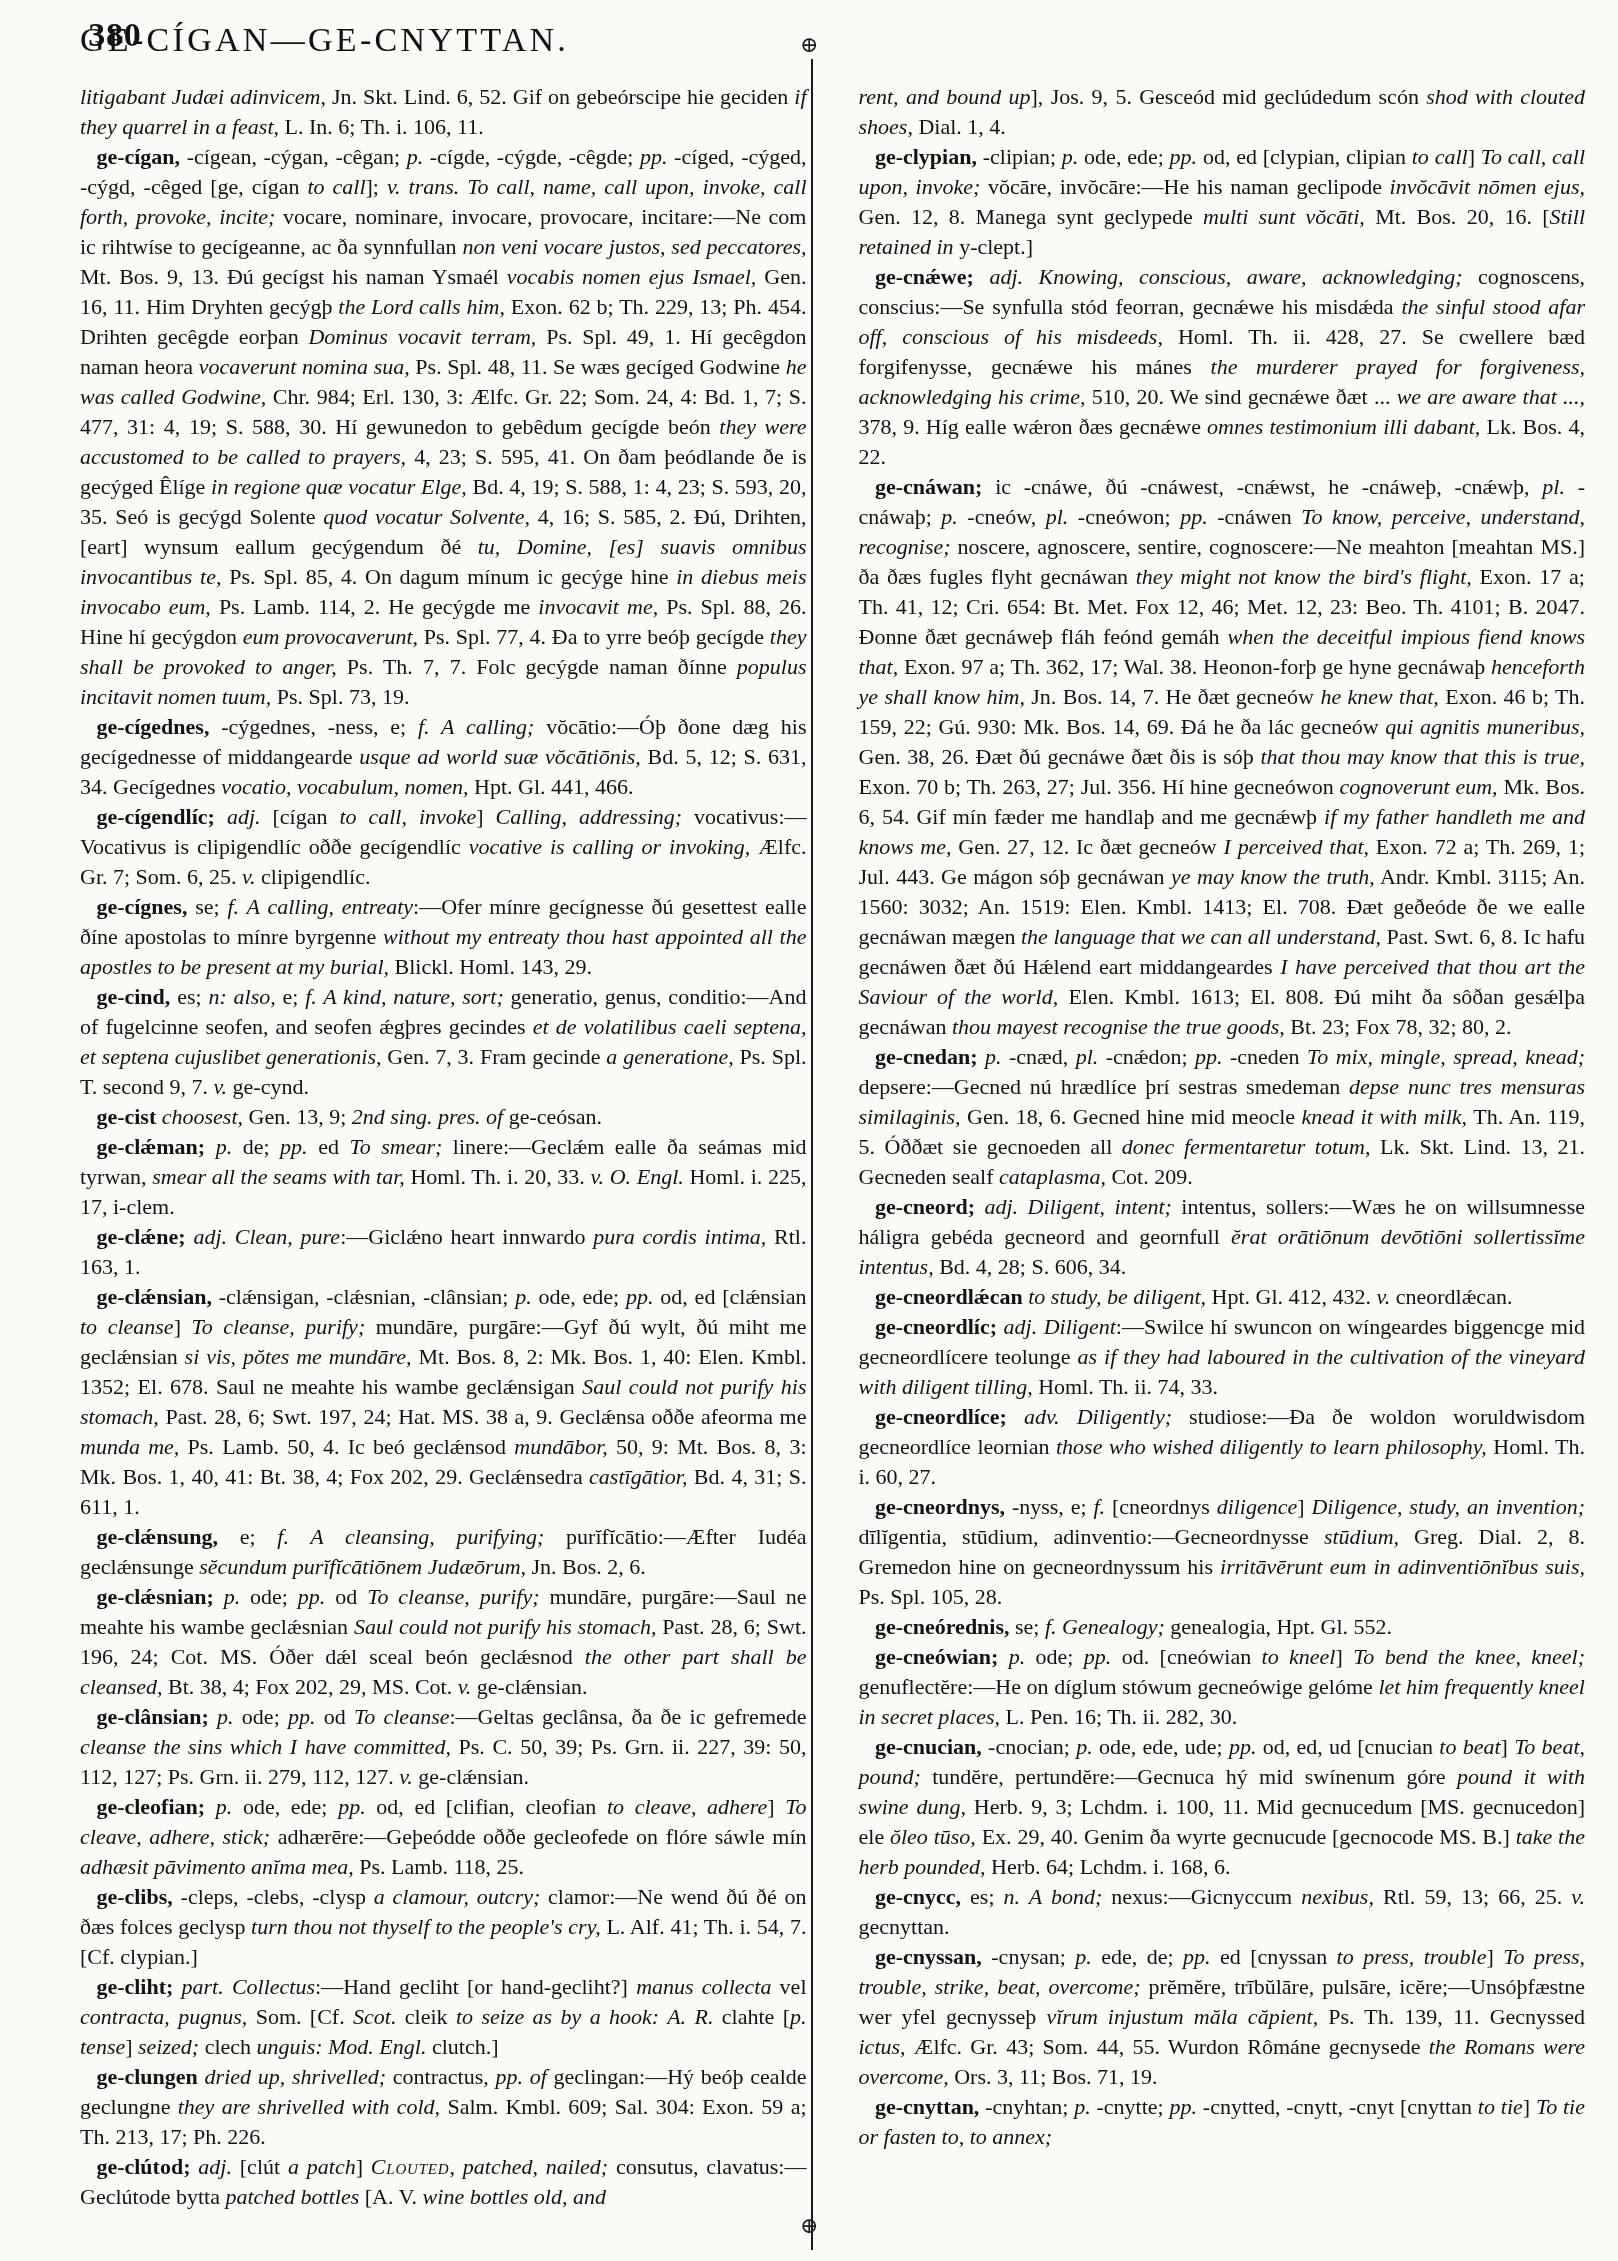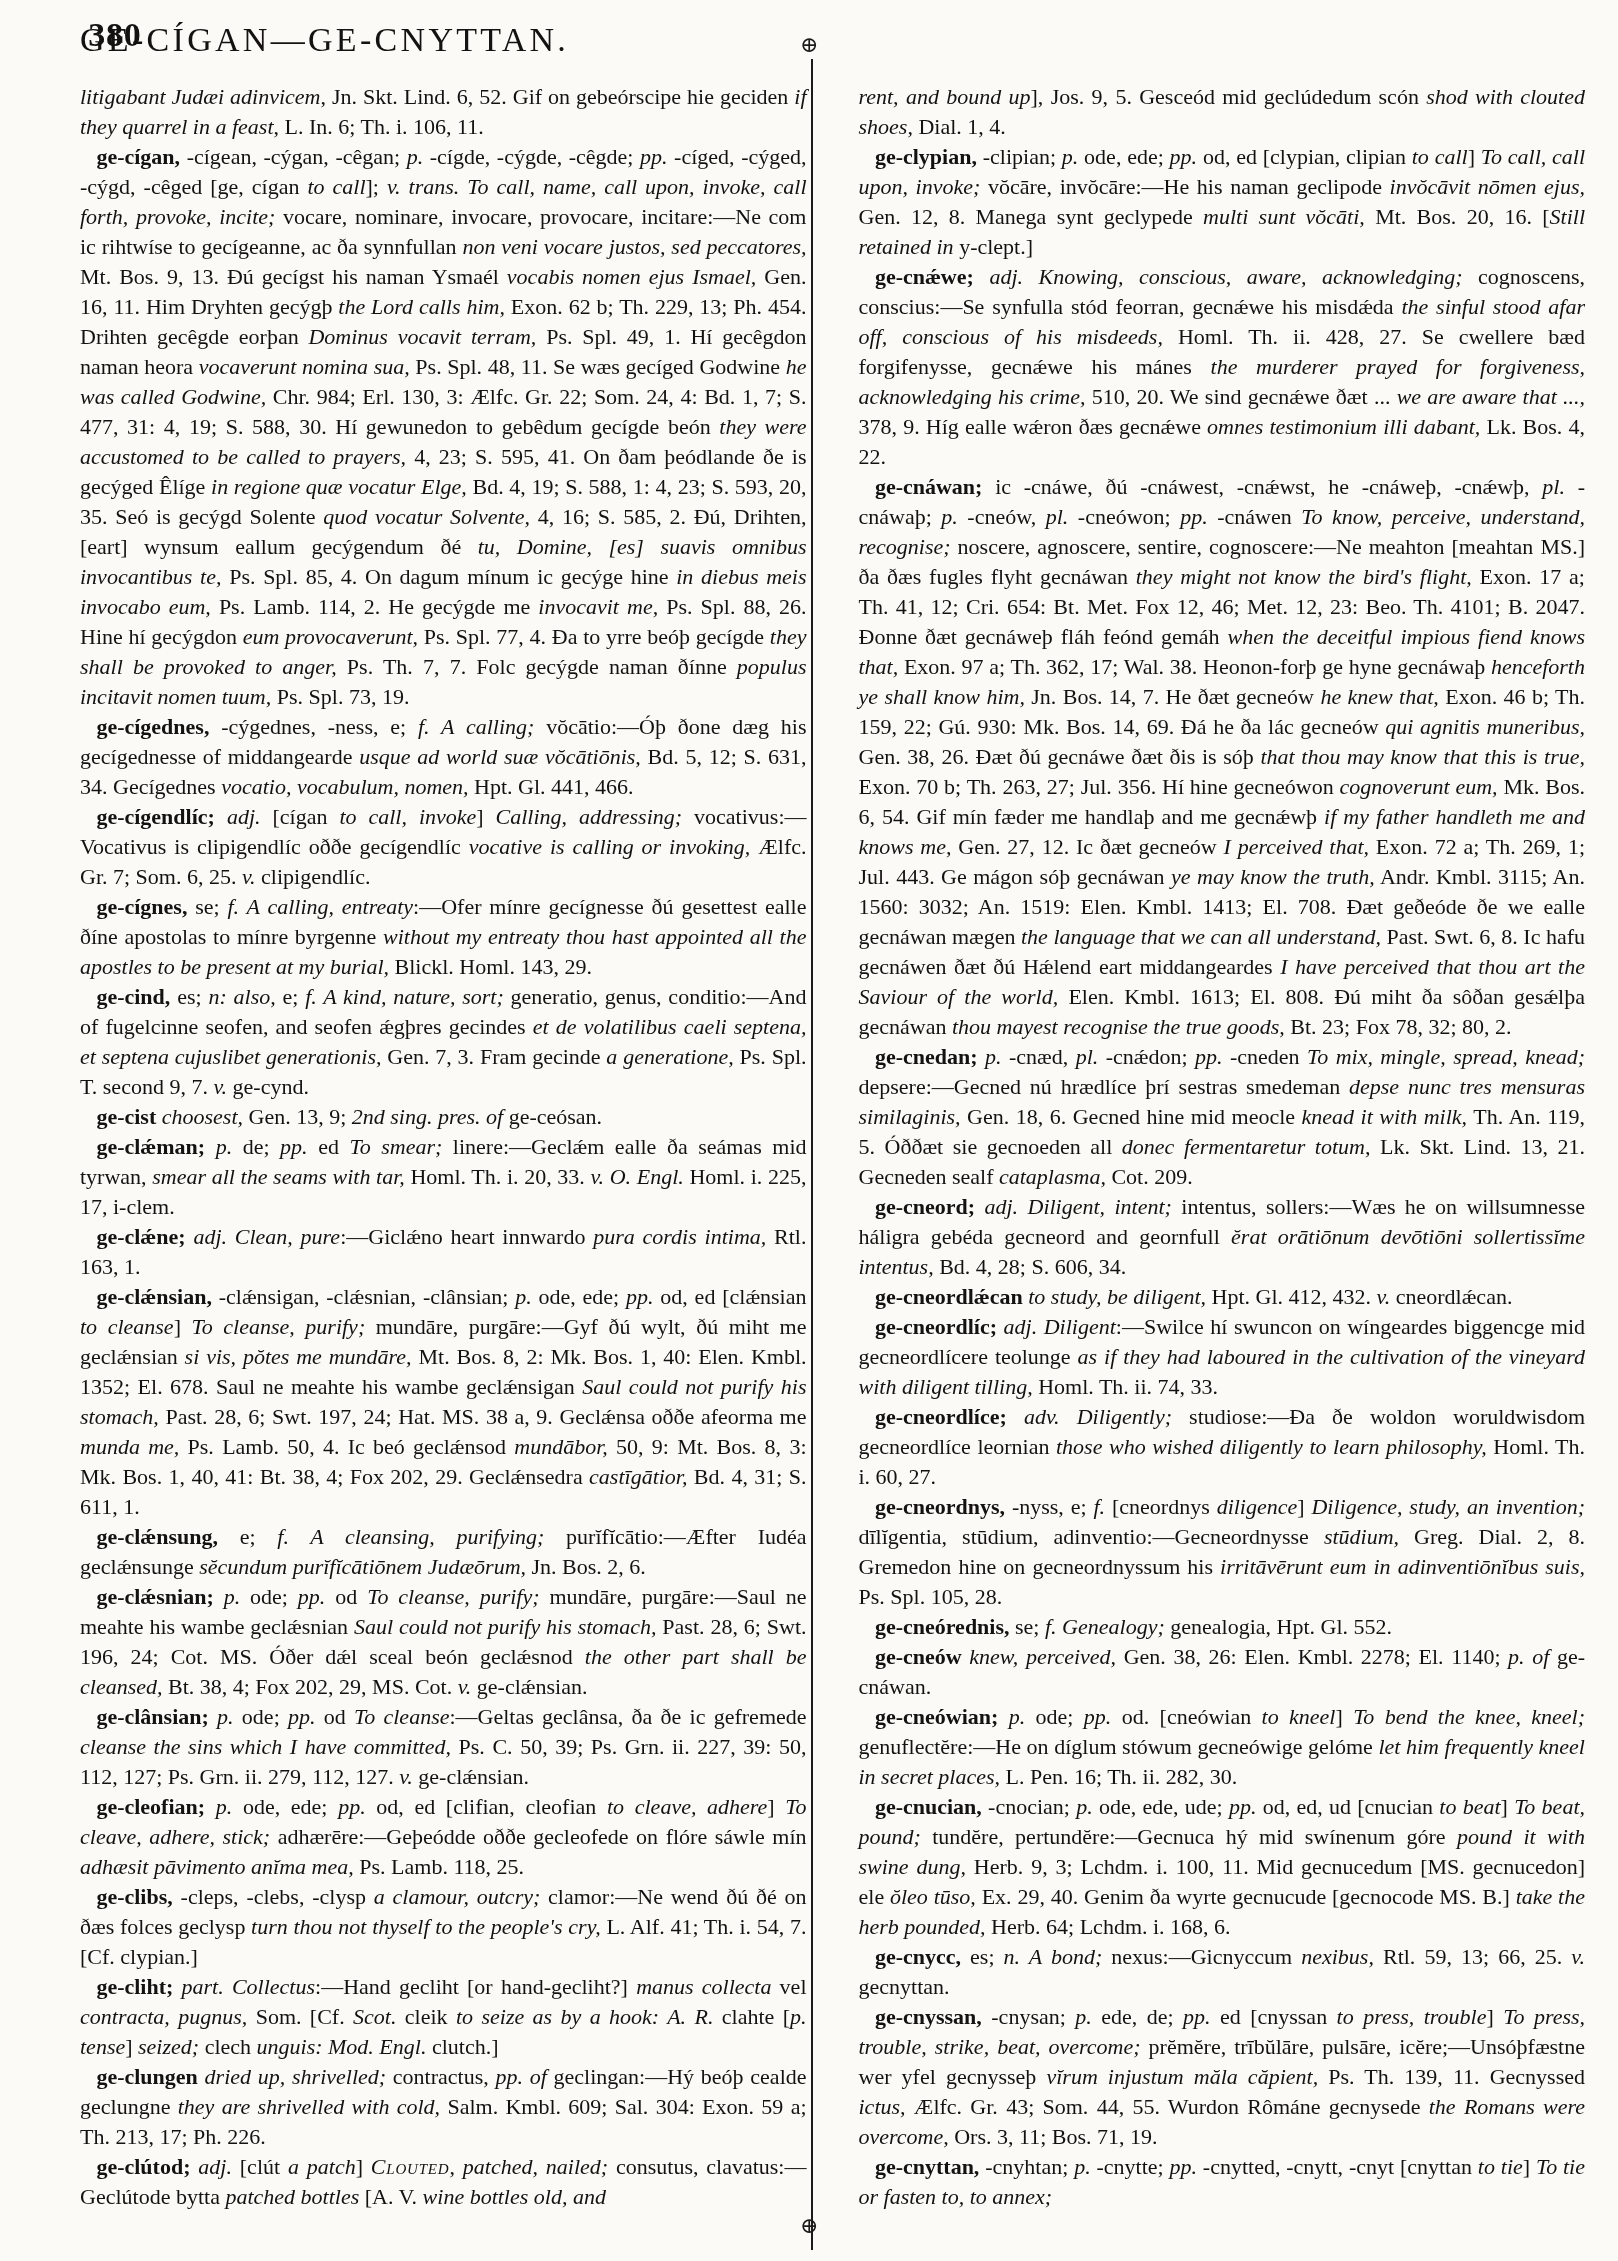--- a/index.html
+++ b/index.html
@@ -62,21 +62,20 @@
         <p class="entry"><span class="b">ge-clypian,</span><span> -clipian; </span><span class="i">p.</span><span> ode, ede; </span><span class="i">pp.</span><span> od, ed [clypian, clipian </span><span class="i">to call</span><span>] </span><span class="i">To call, call upon, invoke;</span><span> vŏcāre, invŏcāre:—He his naman geclipode </span><span class="i">invŏcāvit nōmen ejus,</span><span> Gen. 12, 8. Manega synt geclypede </span><span class="i">multi sunt vŏcāti,</span><span> Mt. Bos. 20, 16. [</span><span class="i">Still retained in</span><span> y-clept.]</span></p>
         <p class="entry"><span class="b">ge-cnǽwe;</span><span> </span><span class="i">adj. Knowing, conscious, aware, acknowledging;</span><span> cognoscens, conscius:—Se synfulla stód feorran, gecnǽwe his misdǽda </span><span class="i">the sinful stood afar off, conscious of his misdeeds,</span><span> Homl. Th. ii. 428, 27. Se cwellere bæd forgifenysse, gecnǽwe his mánes </span><span class="i">the murderer prayed for forgiveness, acknowledging his crime,</span><span> 510, 20. We sind gecnǽwe ðæt ... </span><span class="i">we are aware that ...,</span><span> 378, 9. Híg ealle wǽron ðæs gecnǽwe </span><span class="i">omnes testimonium illi dabant,</span><span> Lk. Bos. 4, 22.</span></p>
         <p class="entry"><span class="b">ge-cnáwan;</span><span> ic -cnáwe, ðú -cnáwest, -cnǽwst, he -cnáweþ, -cnǽwþ, </span><span class="i">pl.</span><span> -cnáwaþ; </span><span class="i">p.</span><span> -cneów, </span><span class="i">pl.</span><span> -cneówon; </span><span class="i">pp.</span><span> -cnáwen </span><span class="i">To know, perceive, understand, recognise;</span><span> noscere, agnoscere, sentire, cognoscere:—Ne meahton [meahtan MS.] ða ðæs fugles flyht gecnáwan </span><span class="i">they might not know the bird's flight,</span><span> Exon. 17 a; Th. 41, 12; Cri. 654: Bt. Met. Fox 12, 46; Met. 12, 23: Beo. Th. 4101; B. 2047. Ðonne ðæt gecnáweþ fláh feónd gemáh </span><span class="i">when the deceitful impious fiend knows that,</span><span> Exon. 97 a; Th. 362, 17; Wal. 38. Heonon-forþ ge hyne gecnáwaþ </span><span class="i">henceforth ye shall know him,</span><span> Jn. Bos. 14, 7. He ðæt gecneów </span><span class="i">he knew that,</span><span> Exon. 46 b; Th. 159, 22; Gú. 930: Mk. Bos. 14, 69. Ðá he ða lác gecneów </span><span class="i">qui agnitis muneribus,</span><span> Gen. 38, 26. Ðæt ðú gecnáwe ðæt ðis is sóþ </span><span class="i">that thou may know that this is true,</span><span> Exon. 70 b; Th. 263, 27; Jul. 356. Hí hine gecneówon </span><span class="i">cognoverunt eum,</span><span> Mk. Bos. 6, 54. Gif mín fæder me handlaþ and me gecnǽwþ </span><span class="i">if my father handleth me and knows me,</span><span> Gen. 27, 12. Ic ðæt gecneów </span><span class="i">I perceived that,</span><span> Exon. 72 a; Th. 269, 1; Jul. 443. Ge mágon sóþ gecnáwan </span><span class="i">ye may know the truth,</span><span> Andr. Kmbl. 3115; An. 1560: 3032; An. 1519: Elen. Kmbl. 1413; El. 708. Ðæt geðeóde ðe we ealle gecnáwan mægen </span><span class="i">the language that we can all understand,</span><span> Past. Swt. 6, 8. Ic hafu gecnáwen ðæt ðú Hǽlend eart middangeardes </span><span class="i">I have perceived that thou art the Saviour of the world,</span><span> Elen. Kmbl. 1613; El. 808. Ðú miht ða sôðan gesǽlþa gecnáwan </span><span class="i">thou mayest recognise the true goods,</span><span> Bt. 23; Fox 78, 32; 80, 2.</span></p>
         <p class="entry"><span class="b">ge-cnedan;</span><span> </span><span class="i">p.</span><span> -cnæd, </span><span class="i">pl.</span><span> -cnǽdon; </span><span class="i">pp.</span><span> -cneden </span><span class="i">To mix, mingle, spread, knead;</span><span> depsere:—Gecned nú hrædlíce þrí sestras smedeman </span><span class="i">depse nunc tres mensuras similaginis,</span><span> Gen. 18, 6. Gecned hine mid meocle </span><span class="i">knead it with milk,</span><span> Th. An. 119, 5. Óððæt sie gecnoeden all </span><span class="i">donec fermentaretur totum,</span><span> Lk. Skt. Lind. 13, 21. Gecneden sealf </span><span class="i">cataplasma,</span><span> Cot. 209.</span></p>
         <p class="entry"><span class="b">ge-cneord;</span><span> </span><span class="i">adj. Diligent, intent;</span><span> intentus, sollers:—Wæs he on willsumnesse háligra gebéda gecneord and geornfull </span><span class="i">ĕrat orātiōnum devōtiōni sollertissĭme intentus,</span><span> Bd. 4, 28; S. 606, 34.</span></p>
         <p class="entry"><span class="b">ge-cneordlǽcan</span><span> </span><span class="i">to study, be diligent,</span><span> Hpt. Gl. 412, 432. </span><span class="i">v.</span><span> cneordlǽcan.</span></p>
         <p class="entry"><span class="b">ge-cneordlíc;</span><span> </span><span class="i">adj. Diligent</span><span>:—Swilce hí swuncon on wíngeardes biggencge mid gecneordlícere teolunge </span><span class="i">as if they had laboured in the cultivation of the vineyard with diligent tilling,</span><span> Homl. Th. ii. 74, 33.</span></p>
         <p class="entry"><span class="b">ge-cneordlíce;</span><span> </span><span class="i">adv. Diligently;</span><span> studiose:—Ða ðe woldon woruldwisdom gecneordlíce leornian </span><span class="i">those who wished diligently to learn philosophy,</span><span> Homl. Th. i. 60, 27.</span></p>
         <p class="entry"><span class="b">ge-cneordnys,</span><span> -nyss, e; </span><span class="i">f.</span><span> [cneordnys </span><span class="i">diligence</span><span>] </span><span class="i">Diligence, study, an invention;</span><span> dīlĭgentia, stūdium, adinventio:—Gecneordnysse </span><span class="i">stūdium,</span><span> Greg. Dial. 2, 8. Gremedon hine on gecneordnyssum his </span><span class="i">irritāvērunt eum in adinventiōnĭbus suis,</span><span> Ps. Spl. 105, 28.</span></p>
         <p class="entry"><span class="b">ge-cneórednis,</span><span> se; </span><span class="i">f. Genealogy;</span><span> genealogia, Hpt. Gl. 552.</span></p>
-        <p class="entry"><span class="b">ge-cneów</span><span> </span><span class="i">knew, perceived,</span><span> Gen. 38, 26: Elen. Kmbl. 2278; El. 1140; </span><span class="i">p. of</span><span> ge-cnáwan.</span></p>
         <p class="entry"><span class="b">ge-cneówian;</span><span> </span><span class="i">p.</span><span> ode; </span><span class="i">pp.</span><span> od. [cneówian </span><span class="i">to kneel</span><span>] </span><span class="i">To bend the knee, kneel;</span><span> genuflectĕre:—He on díglum stówum gecneówige gelóme </span><span class="i">let him frequently kneel in secret places,</span><span> L. Pen. 16; Th. ii. 282, 30.</span></p>
         <p class="entry"><span class="b">ge-cnucian,</span><span> -cnocian; </span><span class="i">p.</span><span> ode, ede, ude; </span><span class="i">pp.</span><span> od, ed, ud [cnucian </span><span class="i">to beat</span><span>] </span><span class="i">To beat, pound;</span><span> tundĕre, pertundĕre:—Gecnuca hý mid swínenum góre </span><span class="i">pound it with swine dung,</span><span> Herb. 9, 3; Lchdm. i. 100, 11. Mid gecnucedum [MS. gecnucedon] ele </span><span class="i">ŏleo tūso,</span><span> Ex. 29, 40. Genim ða wyrte gecnucude [gecnocode MS. B.] </span><span class="i">take the herb pounded,</span><span> Herb. 64; Lchdm. i. 168, 6.</span></p>
         <p class="entry"><span class="b">ge-cnycc,</span><span> es; </span><span class="i">n. A bond;</span><span> nexus:—Gicnyccum </span><span class="i">nexibus,</span><span> Rtl. 59, 13; 66, 25. </span><span class="i">v.</span><span> gecnyttan.</span></p>
         <p class="entry"><span class="b">ge-cnyssan,</span><span> -cnysan; </span><span class="i">p.</span><span> ede, de; </span><span class="i">pp.</span><span> ed [cnyssan </span><span class="i">to press, trouble</span><span>] </span><span class="i">To press, trouble, strike, beat, overcome;</span><span> prĕmĕre, trībŭlāre, pulsāre, icĕre;—Unsóþfæstne wer yfel gecnysseþ </span><span class="i">vĭrum injustum măla căpient,</span><span> Ps. Th. 139, 11. Gecnyssed </span><span class="i">ictus,</span><span> Ælfc. Gr. 43; Som. 44, 55. Wurdon Rômáne gecnysede </span><span class="i">the Romans were overcome,</span><span> Ors. 3, 11; Bos. 71, 19.</span></p>
         <p class="entry"><span class="b">ge-cnyttan,</span><span> -cnyhtan; </span><span class="i">p.</span><span> -cnytte; </span><span class="i">pp.</span><span> -cnytted, -cnytt, -cnyt [cnyttan </span><span class="i">to tie</span><span>] </span><span class="i">To tie or fasten to, to annex;</span></p>
       </div>
   </div>
 </div>
 
 <div class="orn top">⊕</div>

